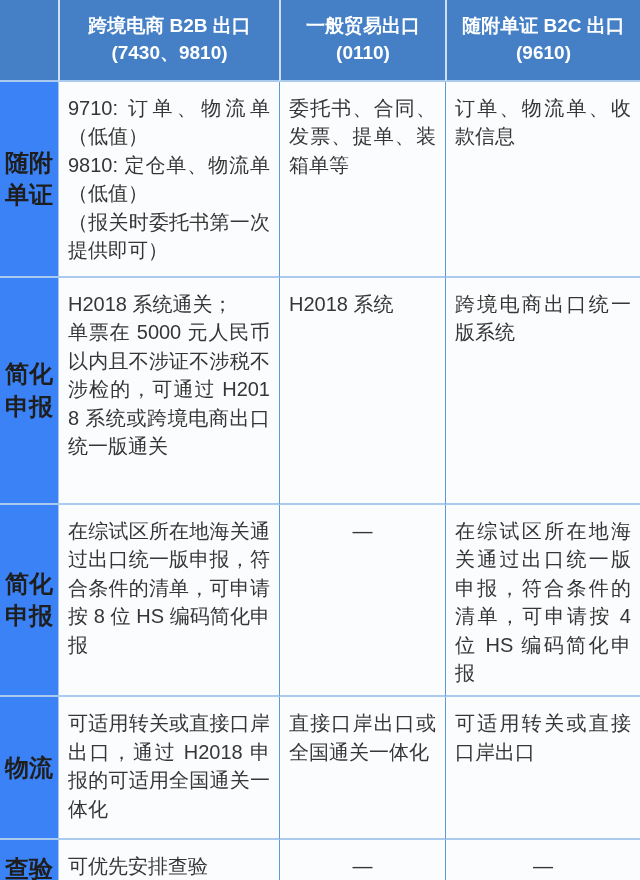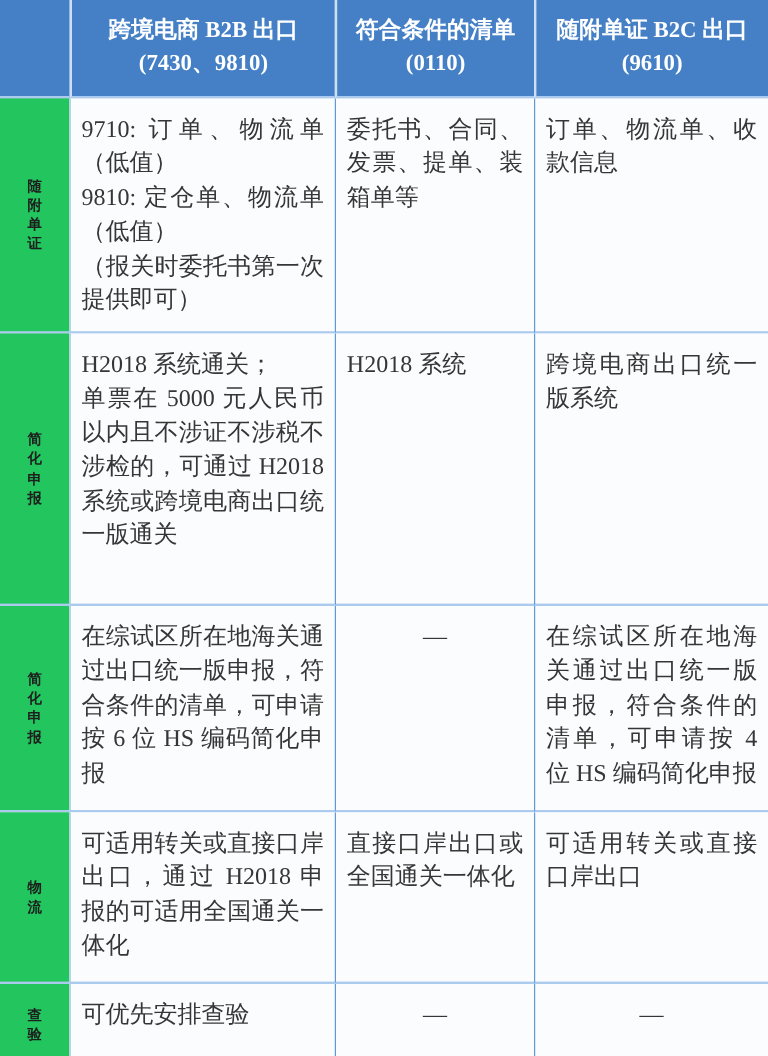--- a/index.html
+++ b/index.html
@@ -6,21 +6,20 @@
     margin: 0;
     padding: 0;
     background: #f2f4f7;
     font-family: "Liberation Sans", sans-serif;
   }
   .page {
     width: 640px;
     height: 880px;
     overflow: hidden;
     background: #fbfcfd;
-    font-family: Liberation Serif, serif;
   }
   table.cmp {
     width: 640px;
     border-collapse: separate;
     border-spacing: 0;
     table-layout: fixed;
   }
   col.c0 { width: 58px; }
   col.c1 { width: 221px; }
   col.c2 { width: 166px; }
@@ -43,27 +42,27 @@
   thead th .sub { font-weight: 700; }
 
   
   tr.r0 { height: 196px; }
   tr.r1 { height: 227px; }
   tr.r2 { height: 172px; }
   tr.r3 { height: 143px; }
   tr.r4 { height: 60px; }
 
   tbody th {
-    background: #22c55e;
+    background: #3b82f6;
     color: #1e1e1e;
-    font-size: 12px;
+    font-size: 24px;
     font-weight: 700;
     text-align: center;
     vertical-align: middle;
-    padding: 18px;
+    padding: 2px;
     line-height: 1.35;
     border-bottom: 2px solid #abcbee;
   }
   tbody td {
     background: #fbfcfd;
     color: #363636;
     font-size: 20px;
     line-height: 1.42;
     text-align: justify;
     vertical-align: top;
@@ -89,21 +88,21 @@
         <col class="c3">
     </colgroup>
     <thead>
       <tr>
         <th></th>
         <th>
           <div>跨境电商 B2B 出口</div>
           <div class="sub">(7430、9810)</div>
         </th>
         <th>
-          <div>符合条件的清单</div>
+          <div>一般贸易出口</div>
           <div class="sub">(0110)</div>
         </th>
         <th>
           <div>随附单证 B2C 出口</div>
           <div class="sub">(9610)</div>
         </th>
       </tr>
     </thead>
     <tbody id="tbody">
         <tr class="r0">
@@ -116,21 +115,21 @@
         </tr>
         <tr class="r1">
           <th>简化申报</th>
           <td>H2018 系统通关；
 单票在 5000 元人民币以内且不涉证不涉税不涉检的，可通过 H2018 系统或跨境电商出口统一版通关</td>
           <td>H2018 系统</td>
           <td>跨境电商出口统一版系统</td>
         </tr>
         <tr class="r2">
           <th>简化申报</th>
-          <td>在综试区所在地海关通过出口统一版申报，符合条件的清单，可申请按 6 位 HS 编码简化申报</td>
+          <td>在综试区所在地海关通过出口统一版申报，符合条件的清单，可申请按 8 位 HS 编码简化申报</td>
           <td class="center">—</td>
           <td>在综试区所在地海关通过出口统一版申报，符合条件的清单，可申请按 4 位 HS 编码简化申报</td>
         </tr>
         <tr class="r3">
           <th>物流</th>
           <td>可适用转关或直接口岸出口，通过 H2018 申报的可适用全国通关一体化</td>
           <td>直接口岸出口或全国通关一体化</td>
           <td>可适用转关或直接口岸出口</td>
         </tr>
         <tr class="r4">

